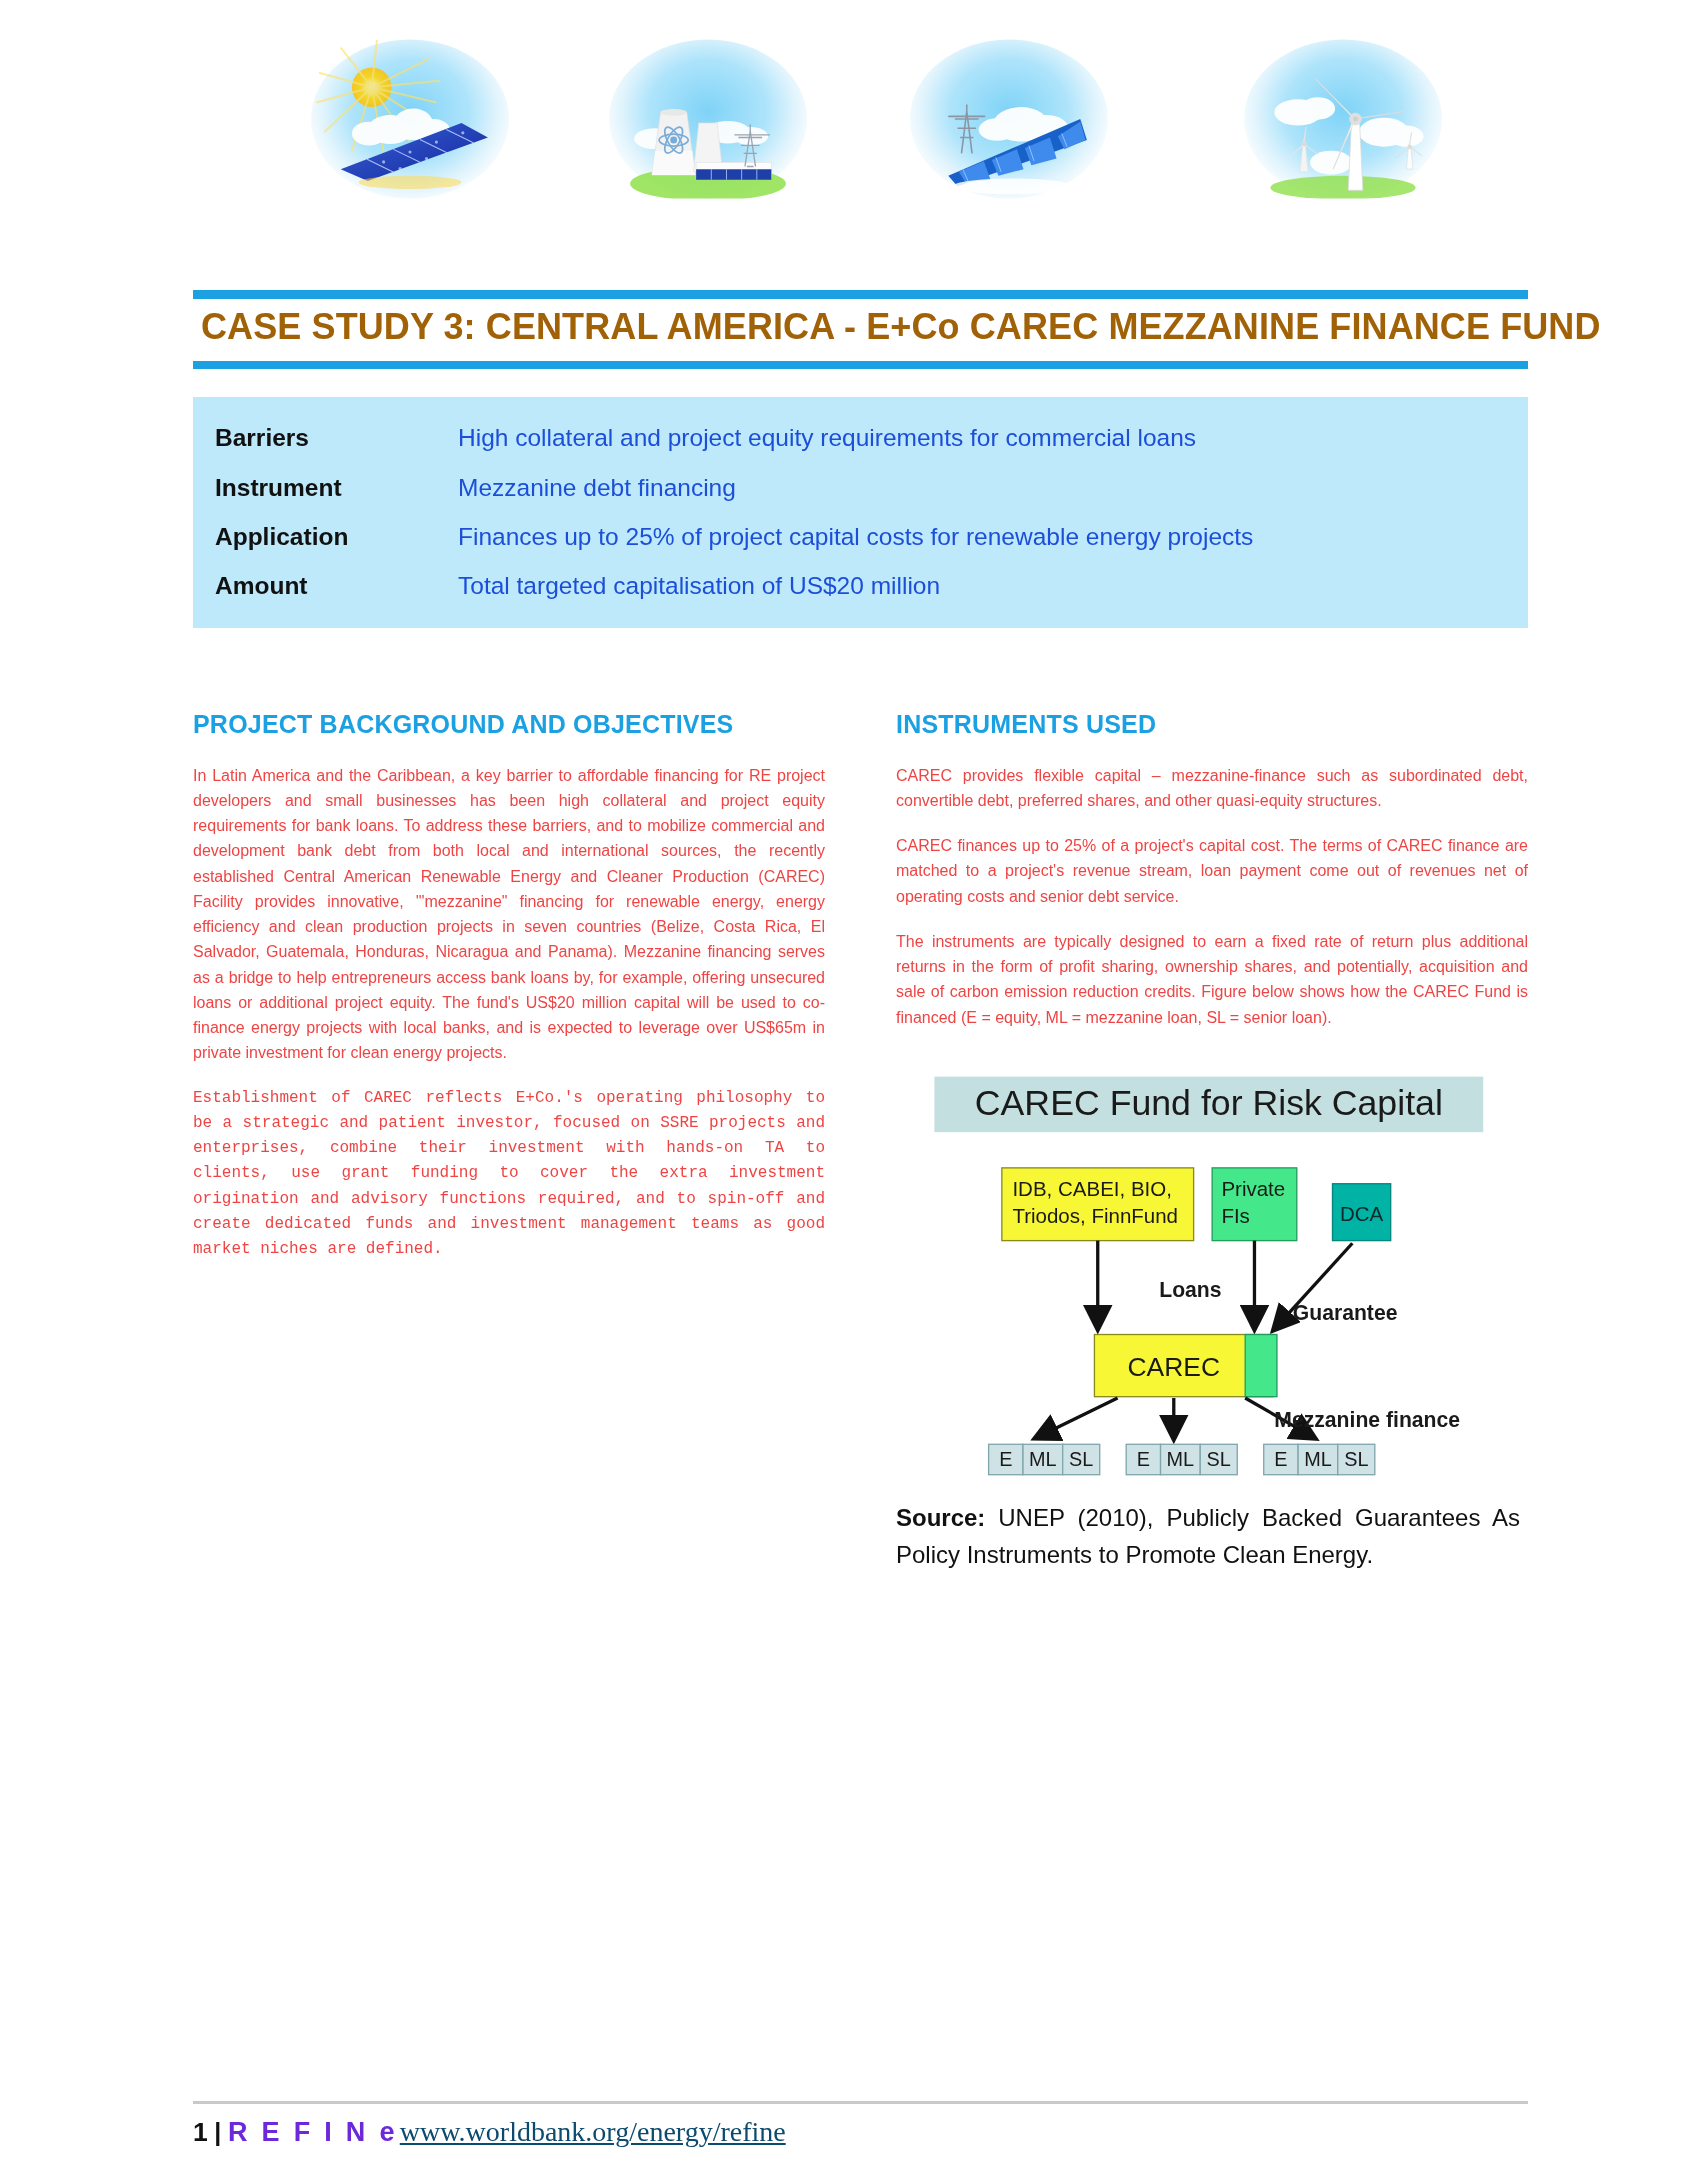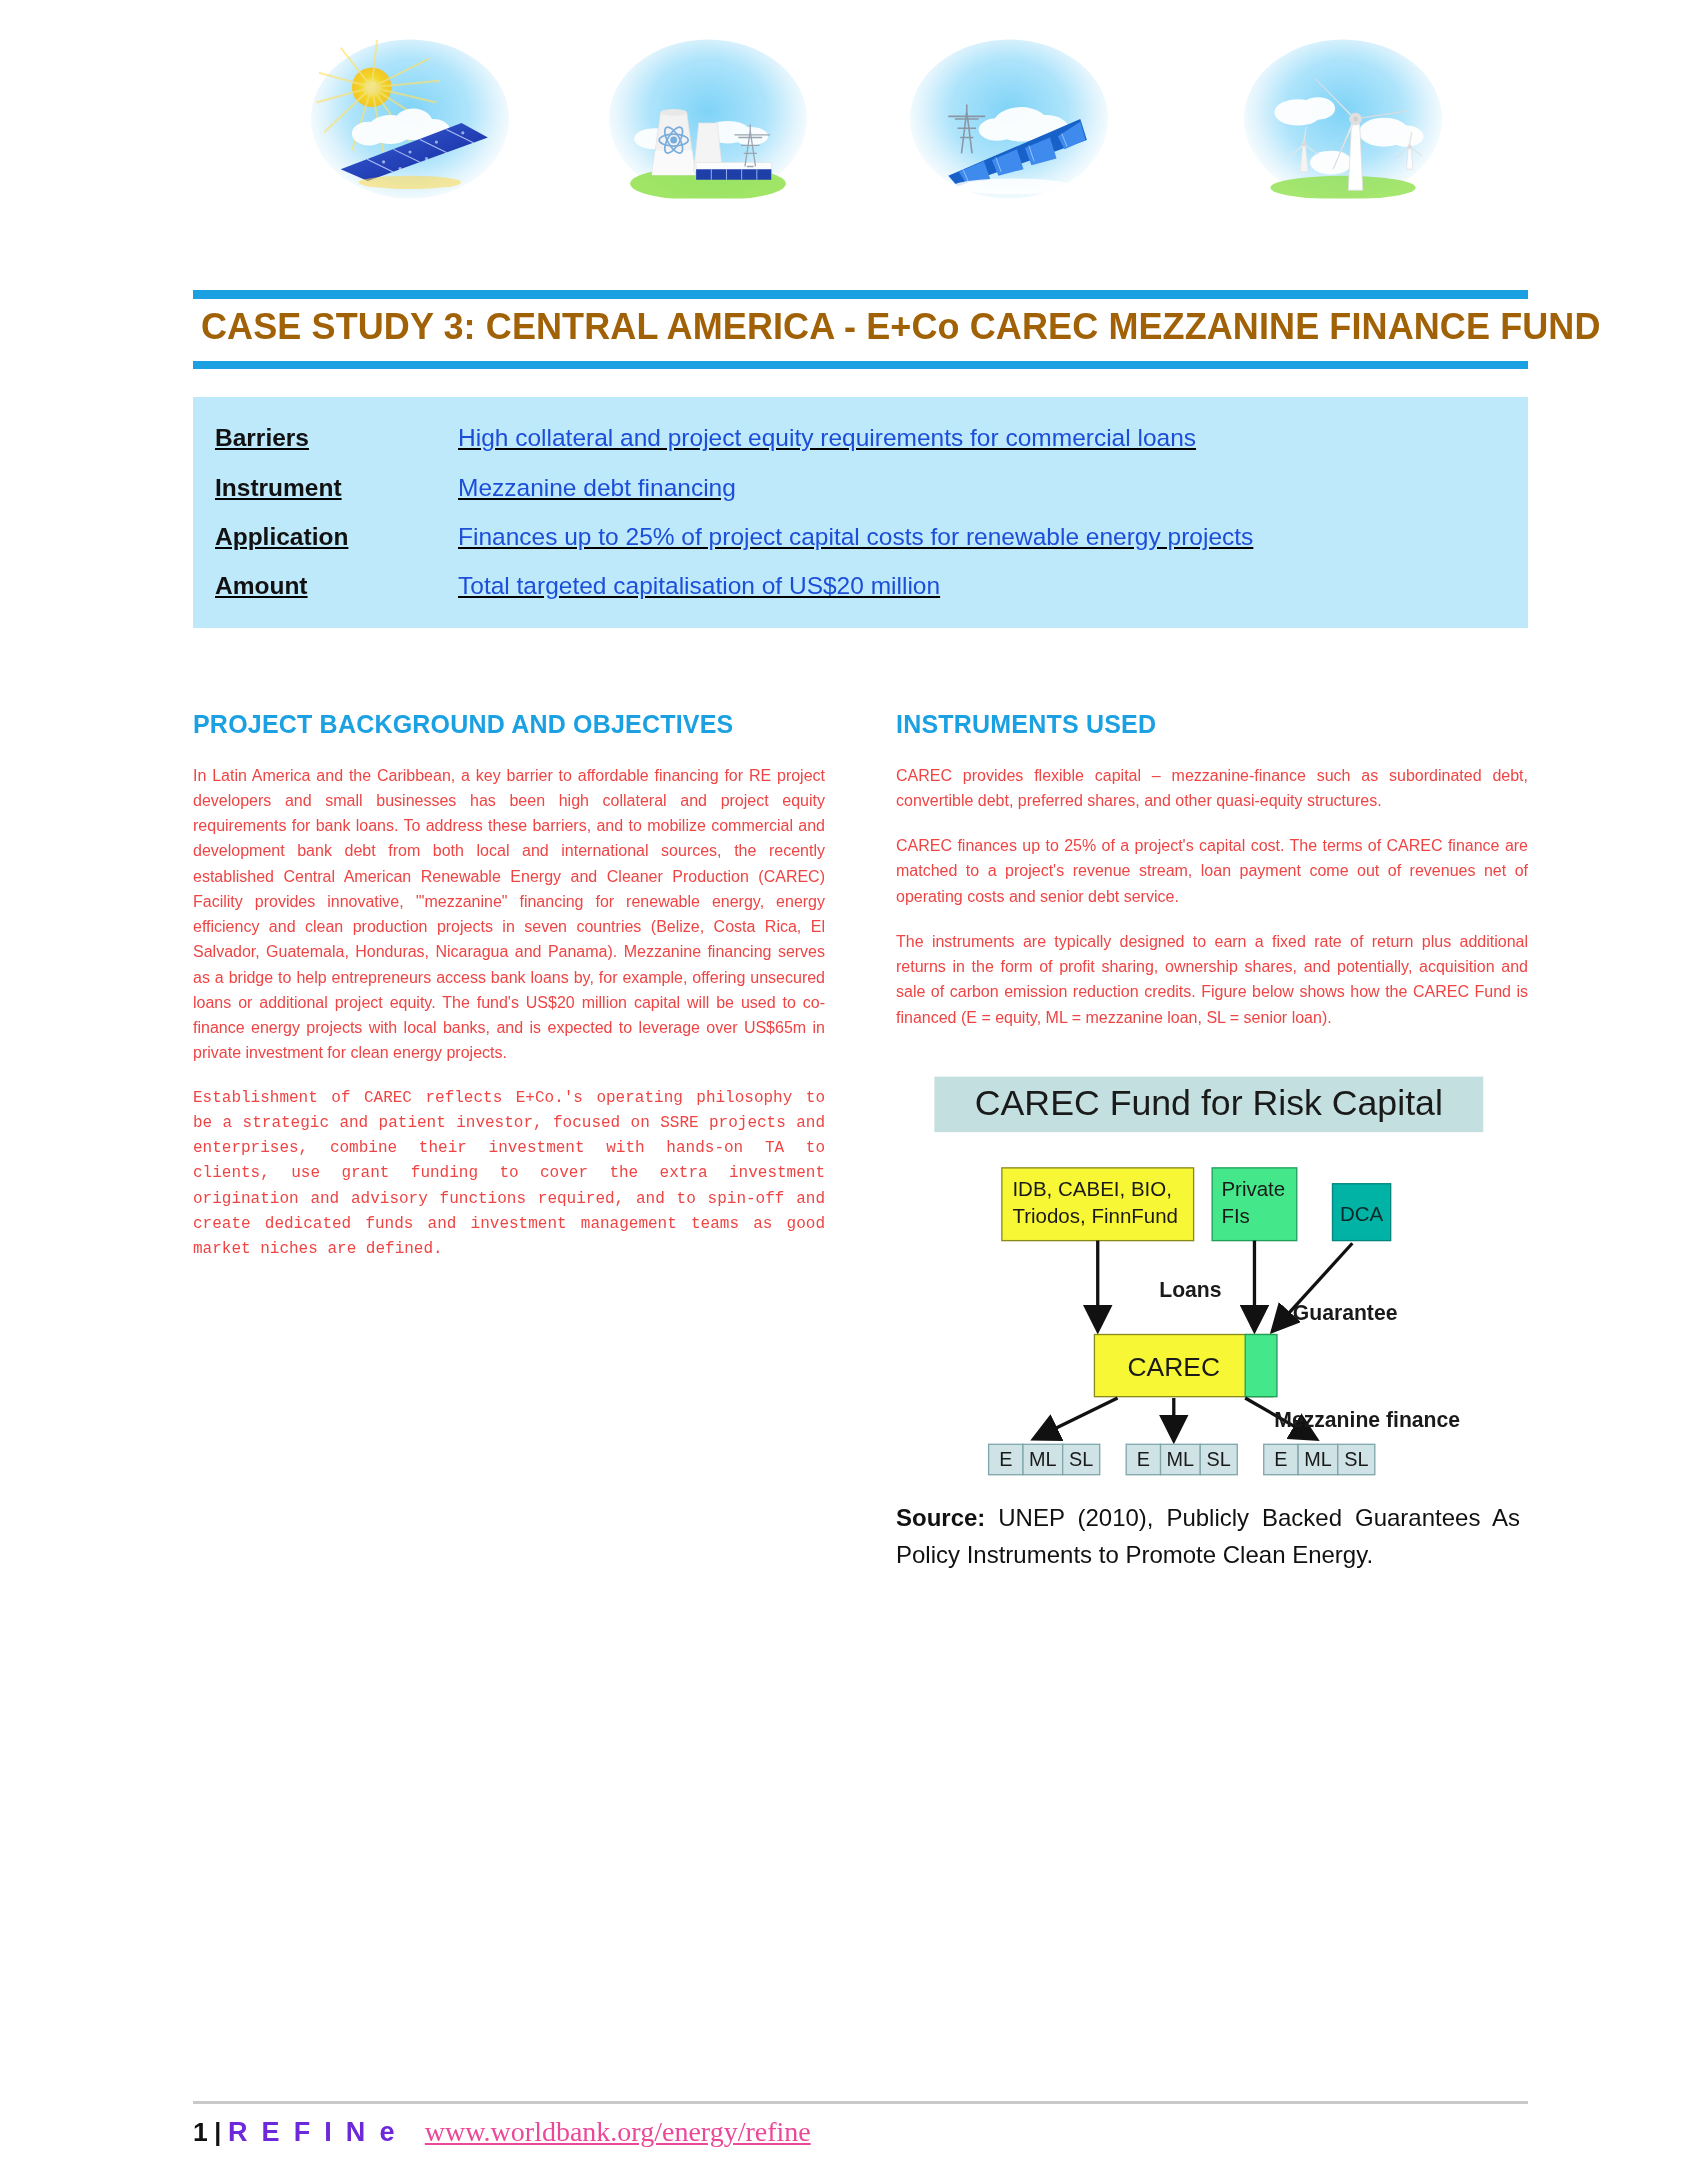--- a/index.html
+++ b/index.html
@@ -31,21 +31,21 @@
   .rule-bot{height:8.6px;background:#1BA1E2;}
   .title-text{
     color:#a16207;font-size:36px;font-weight:bold;
     letter-spacing:0.1px;padding:10.6px 8px 14.6px 8px;line-height:1.02;
     white-space:nowrap;
   }
 
   
   .info-table{
     position:absolute;left:193px;top:397px;width:1335px;
-    background:#BDE9FB;padding:17px 0 17px 0;box-sizing:border-box;text-decoration:underline;
+    background:#BDE9FB;padding:17px 0 17px 0;box-sizing:border-box;
   }
   .info-row{display:flex;align-items:flex-start;padding:9.3px 0 9.3px 0;}
   .info-label{width:265px;padding-left:22px;box-sizing:border-box;
     font-size:24.5px;font-weight:bold;color:#111;line-height:1.25;}
   .info-value{font-size:24.5px;color:#1d4ed8;line-height:1.25;text-align:center;}
 
   
   .cols{position:absolute;left:193px;top:711px;width:1335px;display:flex;}
   .col{width:632px;}
   .col.right{margin-left:71px;}
@@ -66,21 +66,21 @@
   
   .figure{margin-top:40px;width:625px;}
 
   
   .footer{position:absolute;left:193px;top:2101px;width:1335px;}
   .footer .hr{height:3.3px;background:#c9c9c9;margin-bottom:12px;}
   .footer .line{display:flex;align-items:baseline;font-size:25px;}
   .fpage{font-weight:bold;color:#111;font-size:26.5px;}
   .fbar{color:#111;margin:0 6.6px;font-weight:bold;}
   .frefine{color:#6d28d9;font-weight:bold;letter-spacing:3.3px;font-size:27px;}
-  .flink{color:#ec4899;text-decoration:underline;margin-left:27px;
+  .flink{color:#0c4a6e;text-decoration:underline;margin-left:2px;
     font-family:"Liberation Serif", serif;font-size:28px;}
 </style>
 </head>
 <body>
 
 <div class="page">
 
   <div class="banner">
 
     <div class="bimg" id="img-solar-sun">

